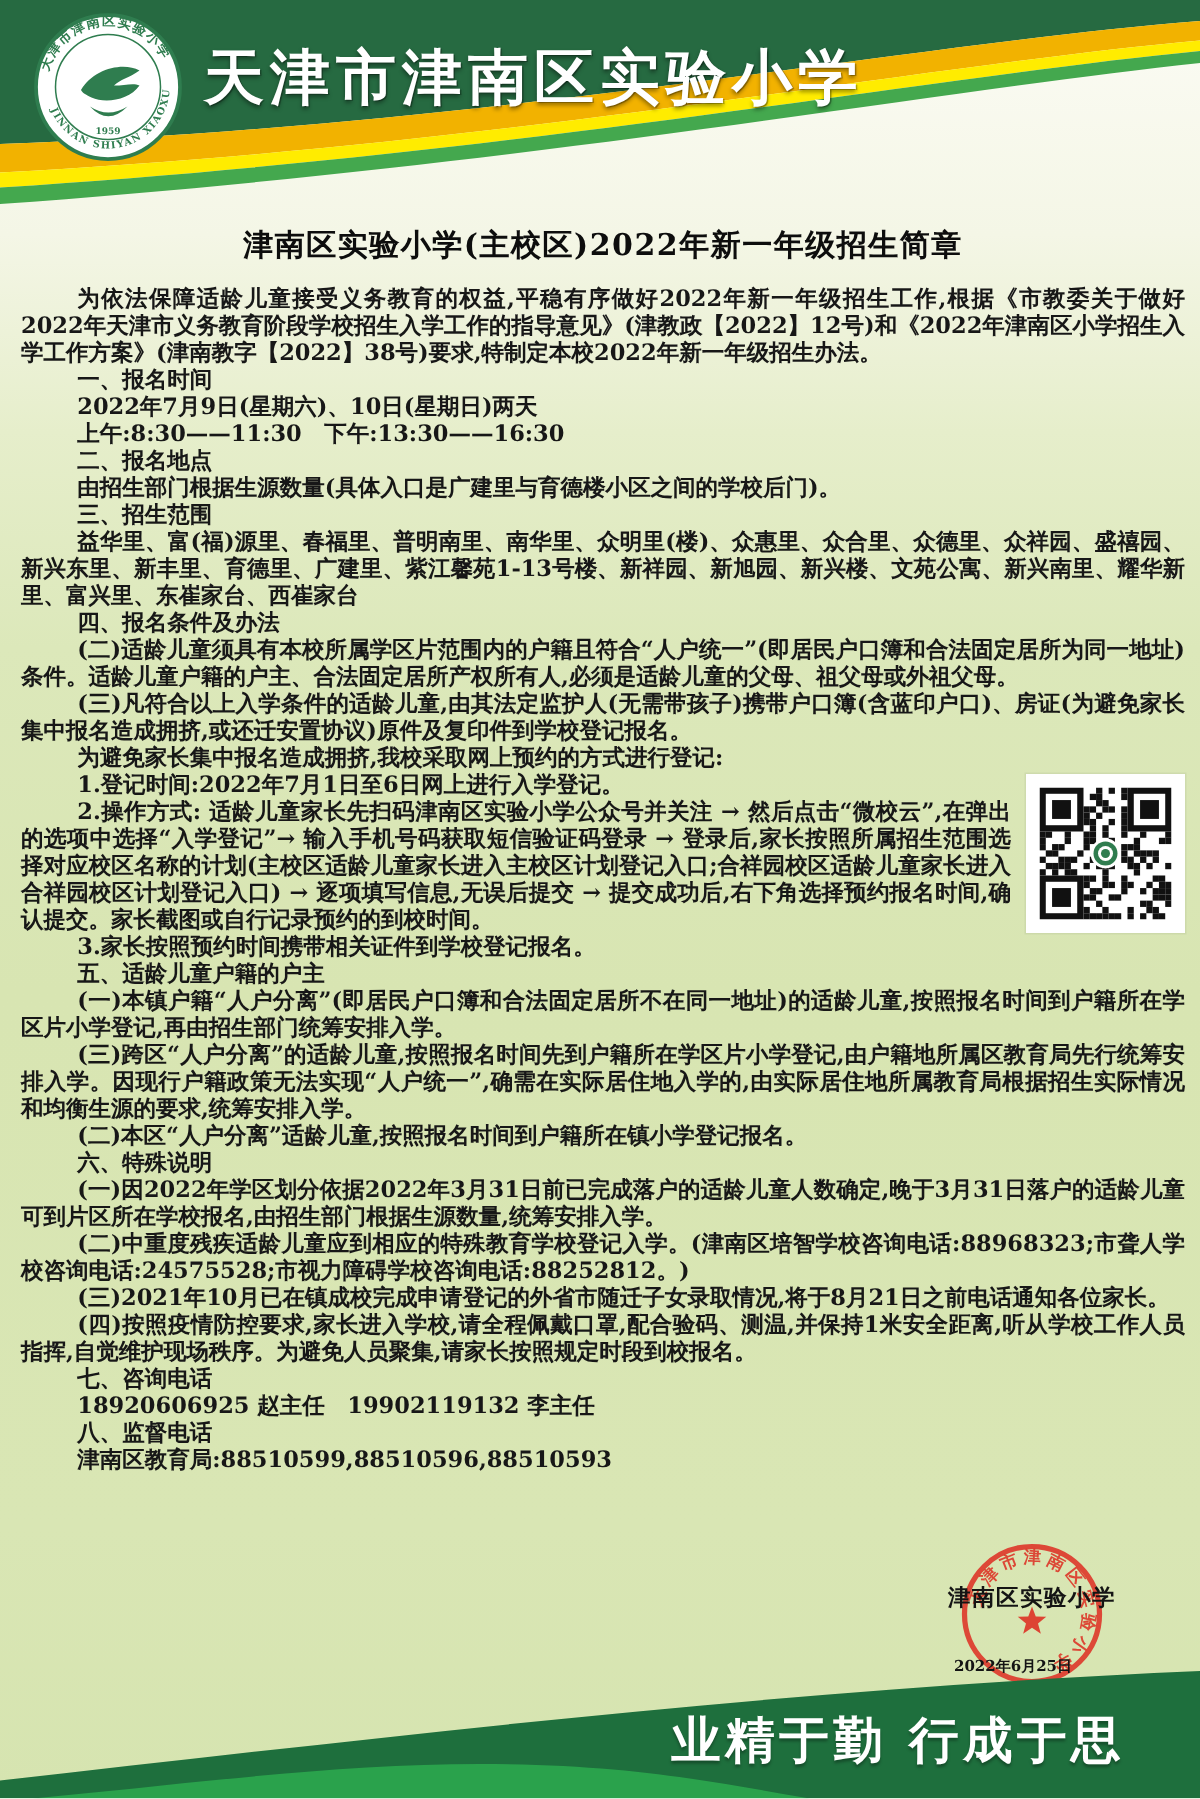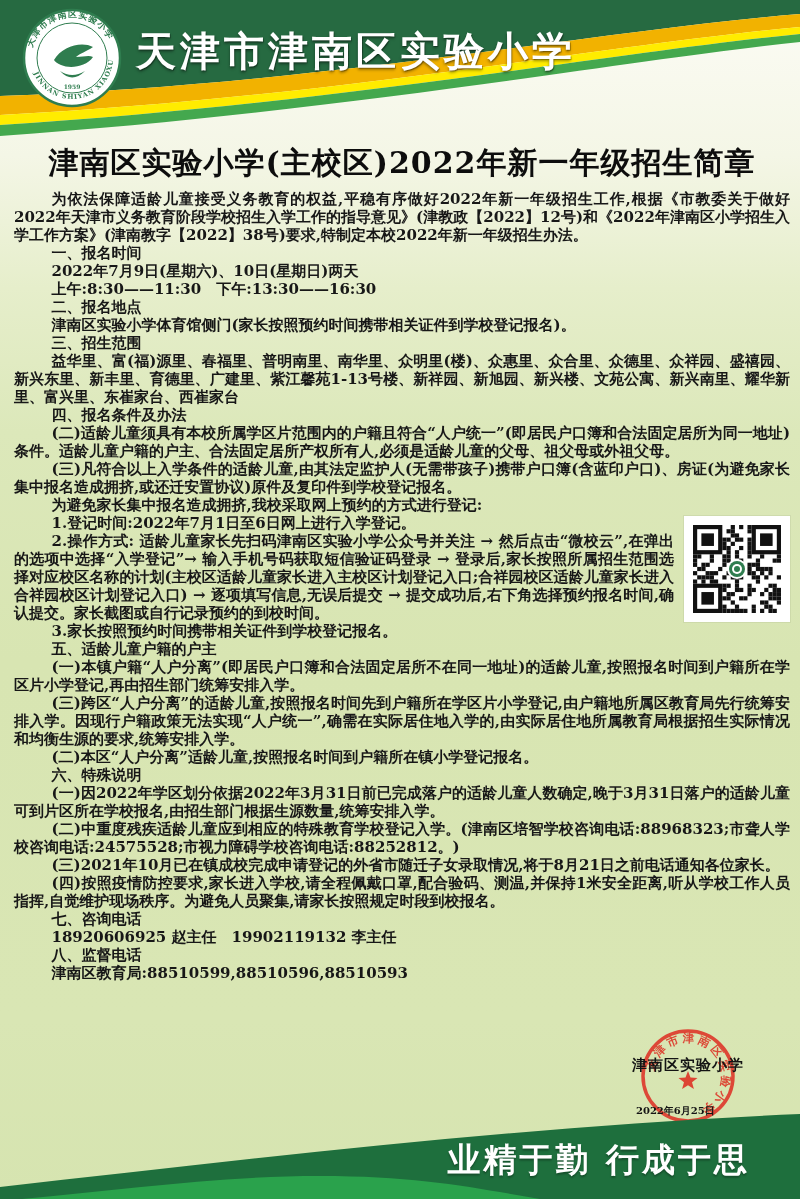--- a/index.html
+++ b/index.html
@@ -20,21 +20,21 @@
     font-size:40px; font-weight:900; color:#ffffff; letter-spacing:4px;
     text-shadow:0 2px 3px rgba(0,0,0,.40), 1px 1px 0 rgba(0,0,0,.25);
     white-space:nowrap;
   }
 
   .doc {
     position:absolute; left:14px; right:10px; top:146px;
     color:#171717; font-size:15px; line-height:18px; font-weight:700;
   }
   .doc-title {
-    text-align:center; font-size:30px; line-height:34px; font-weight:900;
+    text-align:center; font-size:20px; line-height:34px; font-weight:900;
     letter-spacing:1px; color:#0d0d0d; margin-bottom:10px; white-space:nowrap;
   }
   .doc p { text-align:justify; text-indent:2.5em; }
 
   .qr-box {
     float:right; width:106px; height:106px; background:#ffffff;
     margin:2px 0 4px 10px; padding:9px;
     box-shadow:0 0 0 1px rgba(0,0,0,.05);
   }
   .qr-box svg { display:block; }
@@ -99,21 +99,21 @@
     <p>为依法保障适龄儿童接受义务教育的权益,平稳有序做好2022年新一年级招生工作,根据《市教委关于做好2022年天津市义务教育阶段学校招生入学工作的指导意见》(津教政【2022】12号)和《2022年津南区小学招生入学工作方案》(津南教字【2022】38号)要求,特制定本校2022年新一年级招生办法。</p>
 
     <div>
       <p class="h">一、报名时间</p>
       <p>2022年7月9日(星期六)、10日(星期日)两天</p>
       <p>上午:8:30——11:30　下午:13:30——16:30</p>
     </div>
 
     <div>
       <p class="h">二、报名地点</p>
-      <p>津南区实验小学体育馆侧门(家长按照预约时间携带相关证件到学校登记报名)。</p>
+      <p>由招生部门根据生源数量(具体入口是广建里与育德楼小区之间的学校后门)。</p>
     </div>
 
     <div>
       <p class="h">三、招生范围</p>
       <p>益华里、富(福)源里、春福里、普明南里、南华里、众明里(楼)、众惠里、众合里、众德里、众祥园、盛禧园、新兴东里、新丰里、育德里、广建里、紫江馨苑1-13号楼、新祥园、新旭园、新兴楼、文苑公寓、新兴南里、耀华新里、富兴里、东崔家台、西崔家台</p>
     </div>
 
     <div>
       <p class="h">四、报名条件及办法</p>
       <p>(二)适龄儿童须具有本校所属学区片范围内的户籍且符合“人户统一”(即居民户口簿和合法固定居所为同一地址)条件。适龄儿童户籍的户主、合法固定居所产权所有人,必须是适龄儿童的父母、祖父母或外祖父母。</p>

